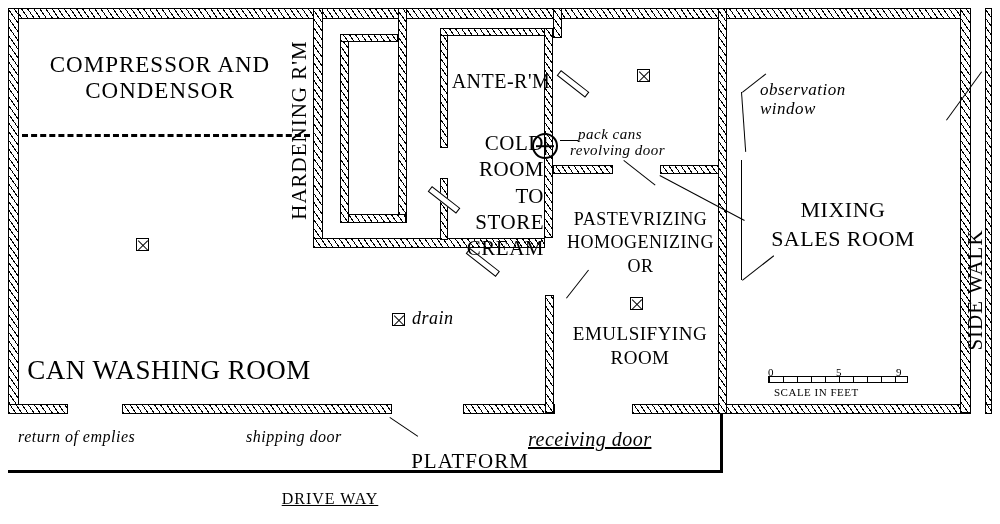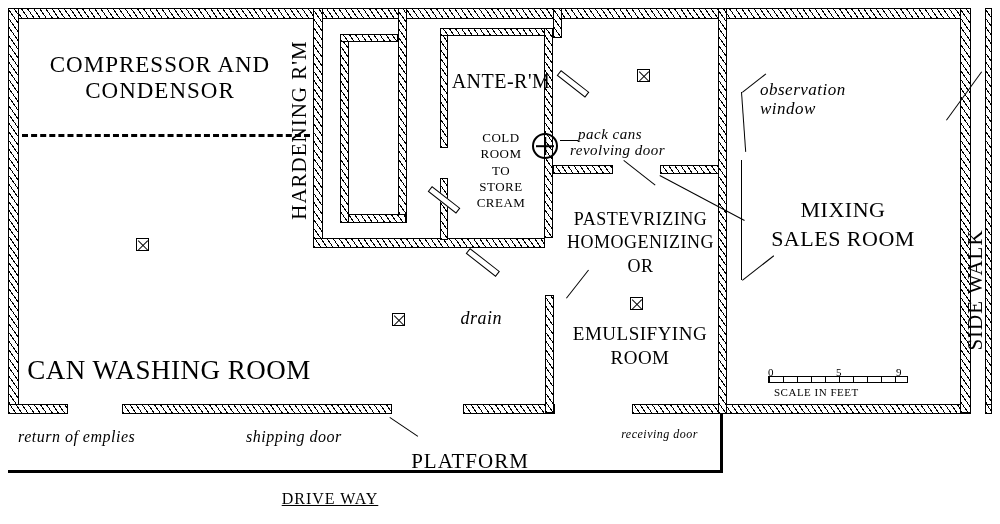--- a/index.html
+++ b/index.html
@@ -197,21 +197,21 @@
   <div class="leader" style="left:390px; top:417px; width:34px; transform:rotate(34deg);"></div>
   <div class="leader" style="left:946px; top:120px; width:60px; transform:rotate(-54deg);"></div>
 
   <div class="label cap" style="left:20px; top:52px; width:280px; font-size:23px; letter-spacing:1px;">COMPRESSOR AND
 CONDENSOR</div>
 
   <div class="vert cap" style="left:300px; top:130px; width:200px; font-size:21px; transform:translate(-50%,-50%) rotate(-90deg); letter-spacing:1px;">HARDENING  R'M</div>
 
   <div class="label cap" style="left:446px; top:70px; width:110px; font-size:20px;">ANTE-R'M</div>
 
-  <div class="label cap" style="left:458px; top:130px; width:86px; font-size:13px; line-height:1.25;">COLD
+  <div class="label cap" style="left:458px; top:130px; width:86px; font-size:21px; line-height:1.25;text-align:right;">COLD
 ROOM
 TO
 STORE
 CREAM</div>
 
 
   <div class="label cap" style="left:558px; top:208px; width:165px; font-size:18px; line-height:1.3;">PASTEVRIZING
 HOMOGENIZING
 OR</div>
 
@@ -226,27 +226,27 @@
 
   <div class="vert cap" style="left:976px; top:290px; width:170px; font-size:21px; transform:translate(-50%,-50%) rotate(-90deg); letter-spacing:1px;">SIDE  WALK</div>
 
   <div class="label ital" style="left:760px; top:80px; width:160px; font-size:17px; text-align:left;">observation
 window</div>
 
   <div class="label ital" style="left:578px; top:126px; width:100px; font-size:15px; text-align:left;">pack cans</div>
 
   <div class="label ital" style="left:570px; top:142px; width:140px; font-size:15px; text-align:left;">revolving door</div>
 
-  <div class="label ital" style="left:412px; top:308px; width:90px; font-size:18px; text-align:right;">drain</div>
+  <div class="label ital" style="left:412px; top:308px; width:90px; font-size:18px; text-align:left;">drain</div>
 
   <div class="label ital" style="left:18px; top:428px; width:190px; font-size:16px; text-align:left;">return of emplies</div>
 
   <div class="label ital" style="left:246px; top:428px; width:160px; font-size:16px; text-align:left;">shipping door</div>
 
-  <div class="label ital" style="left:528px; top:428px; width:170px; font-size:12px; text-align:right;">receiving door</div>
+  <div class="label ital" style="left:528px; top:428px; width:170px; font-size:20px; text-align:left;text-decoration:underline;">receiving door</div>
 
   <div class="label cap" style="left:380px; top:450px; width:180px; font-size:21px; letter-spacing:1px;">PLATFORM</div>
 
   <div class="label cap" style="left:200px; top:490px; width:260px; font-size:16px; letter-spacing:1px;text-decoration:underline;">DRIVE  WAY</div>
 
   <div class="scalebar" style="left:768px; top:366px; width:145px; height:34px;">
     <div class="tick" style="left:0px;">0</div>
     <div class="tick" style="left:68px;">5</div>
     <div class="tick" style="left:128px;">9</div>
     <div class="bar"></div>

